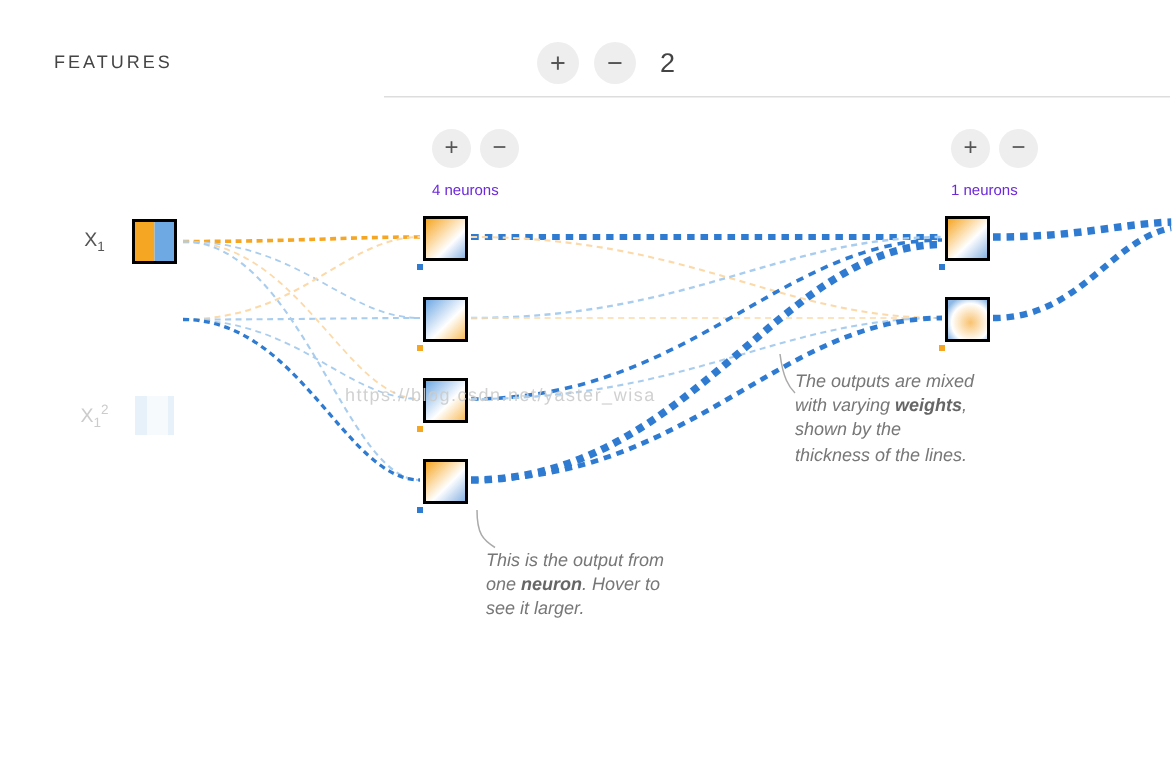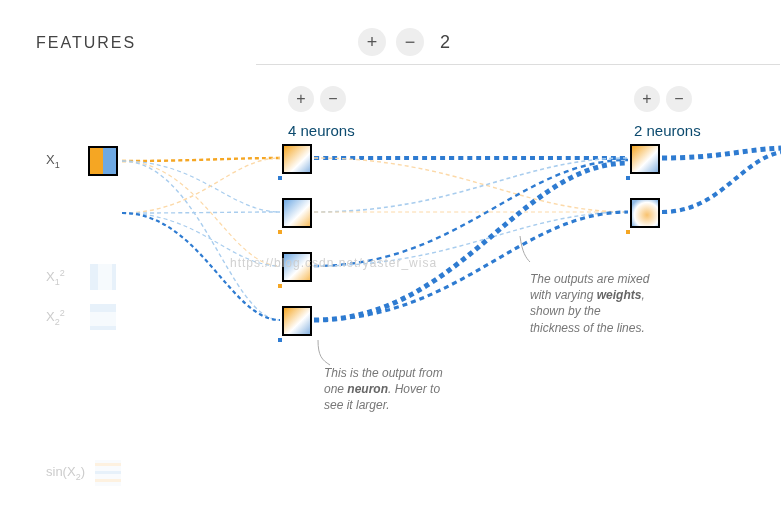--- a/index.html
+++ b/index.html
@@ -1,34 +1,34 @@
 <!DOCTYPE html>
 <html><head>
 <meta charset="utf-8">
 <style>
 *{box-sizing:border-box;margin:0;padding:0}
 body{font-family:"Helvetica Neue",Arial,sans-serif;color:#333;background:#fff;width:781px;height:516px;position:relative;overflow:hidden}
 .canvas{position:absolute;inset:0}
-.section-title{font-size:16px;letter-spacing:2px;color:#444;font-weight:400}
+.section-title{font-size:12px;letter-spacing:2px;color:#444;font-weight:400}
 .features-title{position:absolute;left:36px;top:34px}
 .features-sub{position:absolute;left:36px;top:64px;font-size:13px;color:#888;line-height:1.3;width:140px}
 .hidden-ctrl{position:absolute;left:358px;top:28px;display:flex;align-items:center;gap:10px}
 .round-btn{width:28px;height:28px;border-radius:50%;background:#eee;display:flex;align-items:center;justify-content:center;font-size:18px;color:#555;cursor:pointer;user-select:none}
 .hidden-count{font-size:18px;color:#444;margin-left:6px;letter-spacing:2px}
 .hidden-label{font-size:16px;letter-spacing:2px;color:#444;margin-left:6px}
 .hr-line{position:absolute;left:256px;top:64px;width:524px;height:1px;background:#ddd}
 .layer-ctrl{position:absolute;display:flex;align-items:center;gap:6px}
 .layer-ctrl .round-btn{width:26px;height:26px;font-size:16px}
 .layer-ctrl-1{left:288px;top:86px}
 .layer-ctrl-2{left:634px;top:86px}
-.neuron-label{position:absolute;font-size:15px;color:#0c4a6e}
+.neuron-label{position:absolute;font-size:10px;color:#6d28d9}
 .neuron-label-1{left:288px;top:122px}
 .neuron-label-2{left:634px;top:122px}
 .feature-row{position:absolute;left:46px;display:flex;align-items:center;gap:8px}
-.feature-text{font-size:13px;color:#555;min-width:34px;text-align:left}
+.feature-text{font-size:13px;color:#555;min-width:34px;text-align:center}
 .feature-text.dim{color:#ccc}
 .feature-text sub{font-size:9px}
 .feature-text sup{font-size:9px}
 .thumb{width:30px;height:30px;border:2px solid #000;position:relative;overflow:hidden;background:#fff}
 .thumb.dim{border-color:#eee;opacity:.35}
 .thumb.noborder{border:2px solid transparent}
 .node{position:absolute;width:30px;height:30px;border:2px solid #000;background:#fff;overflow:hidden}
 .tick{position:absolute;width:4px;height:4px;background:#f5a623}
 .tick.blue{background:#2e7bd1}
 svg.links{position:absolute;inset:0;pointer-events:none}
@@ -80,58 +80,37 @@
 <div class="layer-ctrl layer-ctrl-1">
   <div class="round-btn">+</div>
   <div class="round-btn">−</div>
 </div>
 <div class="neuron-label neuron-label-1">4 neurons</div>
 
 <div class="layer-ctrl layer-ctrl-2">
   <div class="round-btn">+</div>
   <div class="round-btn">−</div>
 </div>
-<div class="neuron-label neuron-label-2">2 neurons</div>
+<div class="neuron-label neuron-label-2">1 neurons</div>
 
 <div class="feature-row" style="top:146px">
   <div class="feature-text">X<sub>1</sub></div>
   <div class="thumb">
     <svg width="100%" height="100%">
           <rect width="13" height="30" fill="#f5a623"></rect>
           <rect x="13" width="17" height="30" fill="#6fa9e3"></rect>
         </svg>
   </div>
 </div>
 <div class="feature-row" style="top:262px">
   <div class="feature-text dim">X<sub>1</sub><sup>2</sup></div>
   <div class="thumb dim noborder">
     <svg width="100%" height="100%">
           <rect width="30" height="30" fill="#bcd8f2"></rect>
           <rect x="8" width="14" height="30" fill="#e8f1fb"></rect>
-        </svg>
-  </div>
-</div>
-<div class="feature-row" style="top:302px">
-  <div class="feature-text dim">X<sub>2</sub><sup>2</sup></div>
-  <div class="thumb dim noborder">
-    <svg width="100%" height="100%">
-          <rect width="30" height="30" fill="#bcd8f2"></rect>
-          <rect y="8" width="30" height="14" fill="#e8f1fb"></rect>
-        </svg>
-  </div>
-</div>
-<div class="feature-row" style="top:458px">
-  <div class="feature-text dim">sin(X<sub>2</sub>)</div>
-  <div class="thumb dim noborder">
-    <svg width="100%" height="100%">
-          <rect width="30" height="30" fill="#eef5fc"></rect>
-          <rect y="3" width="30" height="3" fill="#fcd9a8"></rect>
-          <rect y="11" width="30" height="3" fill="#bcd8f2"></rect>
-          <rect y="19" width="30" height="3" fill="#fcd9a8"></rect>
-          <rect y="26" width="30" height="3" fill="#bcd8f2"></rect>
         </svg>
   </div>
 </div>
 
 <div class="node" style="left:282px;top:144px">
   <svg width="100%" height="100%">
         <defs>
           <linearGradient id="g1" x1="0" y1="0" x2="1" y2="1">
             <stop offset="0" stop-color="#f5a623"></stop>
             <stop offset=".55" stop-color="#fff"></stop>
@@ -205,15 +184,15 @@
           </radialGradient>
         </defs>
         <rect width="30" height="30" fill="url(#g6)"></rect>
       </svg>
 </div>
 <div class="tick" style="left:626px;top:230px"></div>
 
 <div class="watermark">https://blog.csdn.net/yaster_wisa</div>
 
 <div class="annot" style="left:324px;top:365px;width:130px">This is the output from one <b>neuron</b>. Hover to see it larger.</div>
-<div class="annot" style="left:530px;top:271px;width:120px">The outputs are mixed with varying <b>weights</b>, shown by the thickness of the lines.</div>
+<div class="annot" style="left:530px;top:246px;width:120px">The outputs are mixed with varying <b>weights</b>, shown by the thickness of the lines.</div>
 
 </div>
 
 </body></html>

